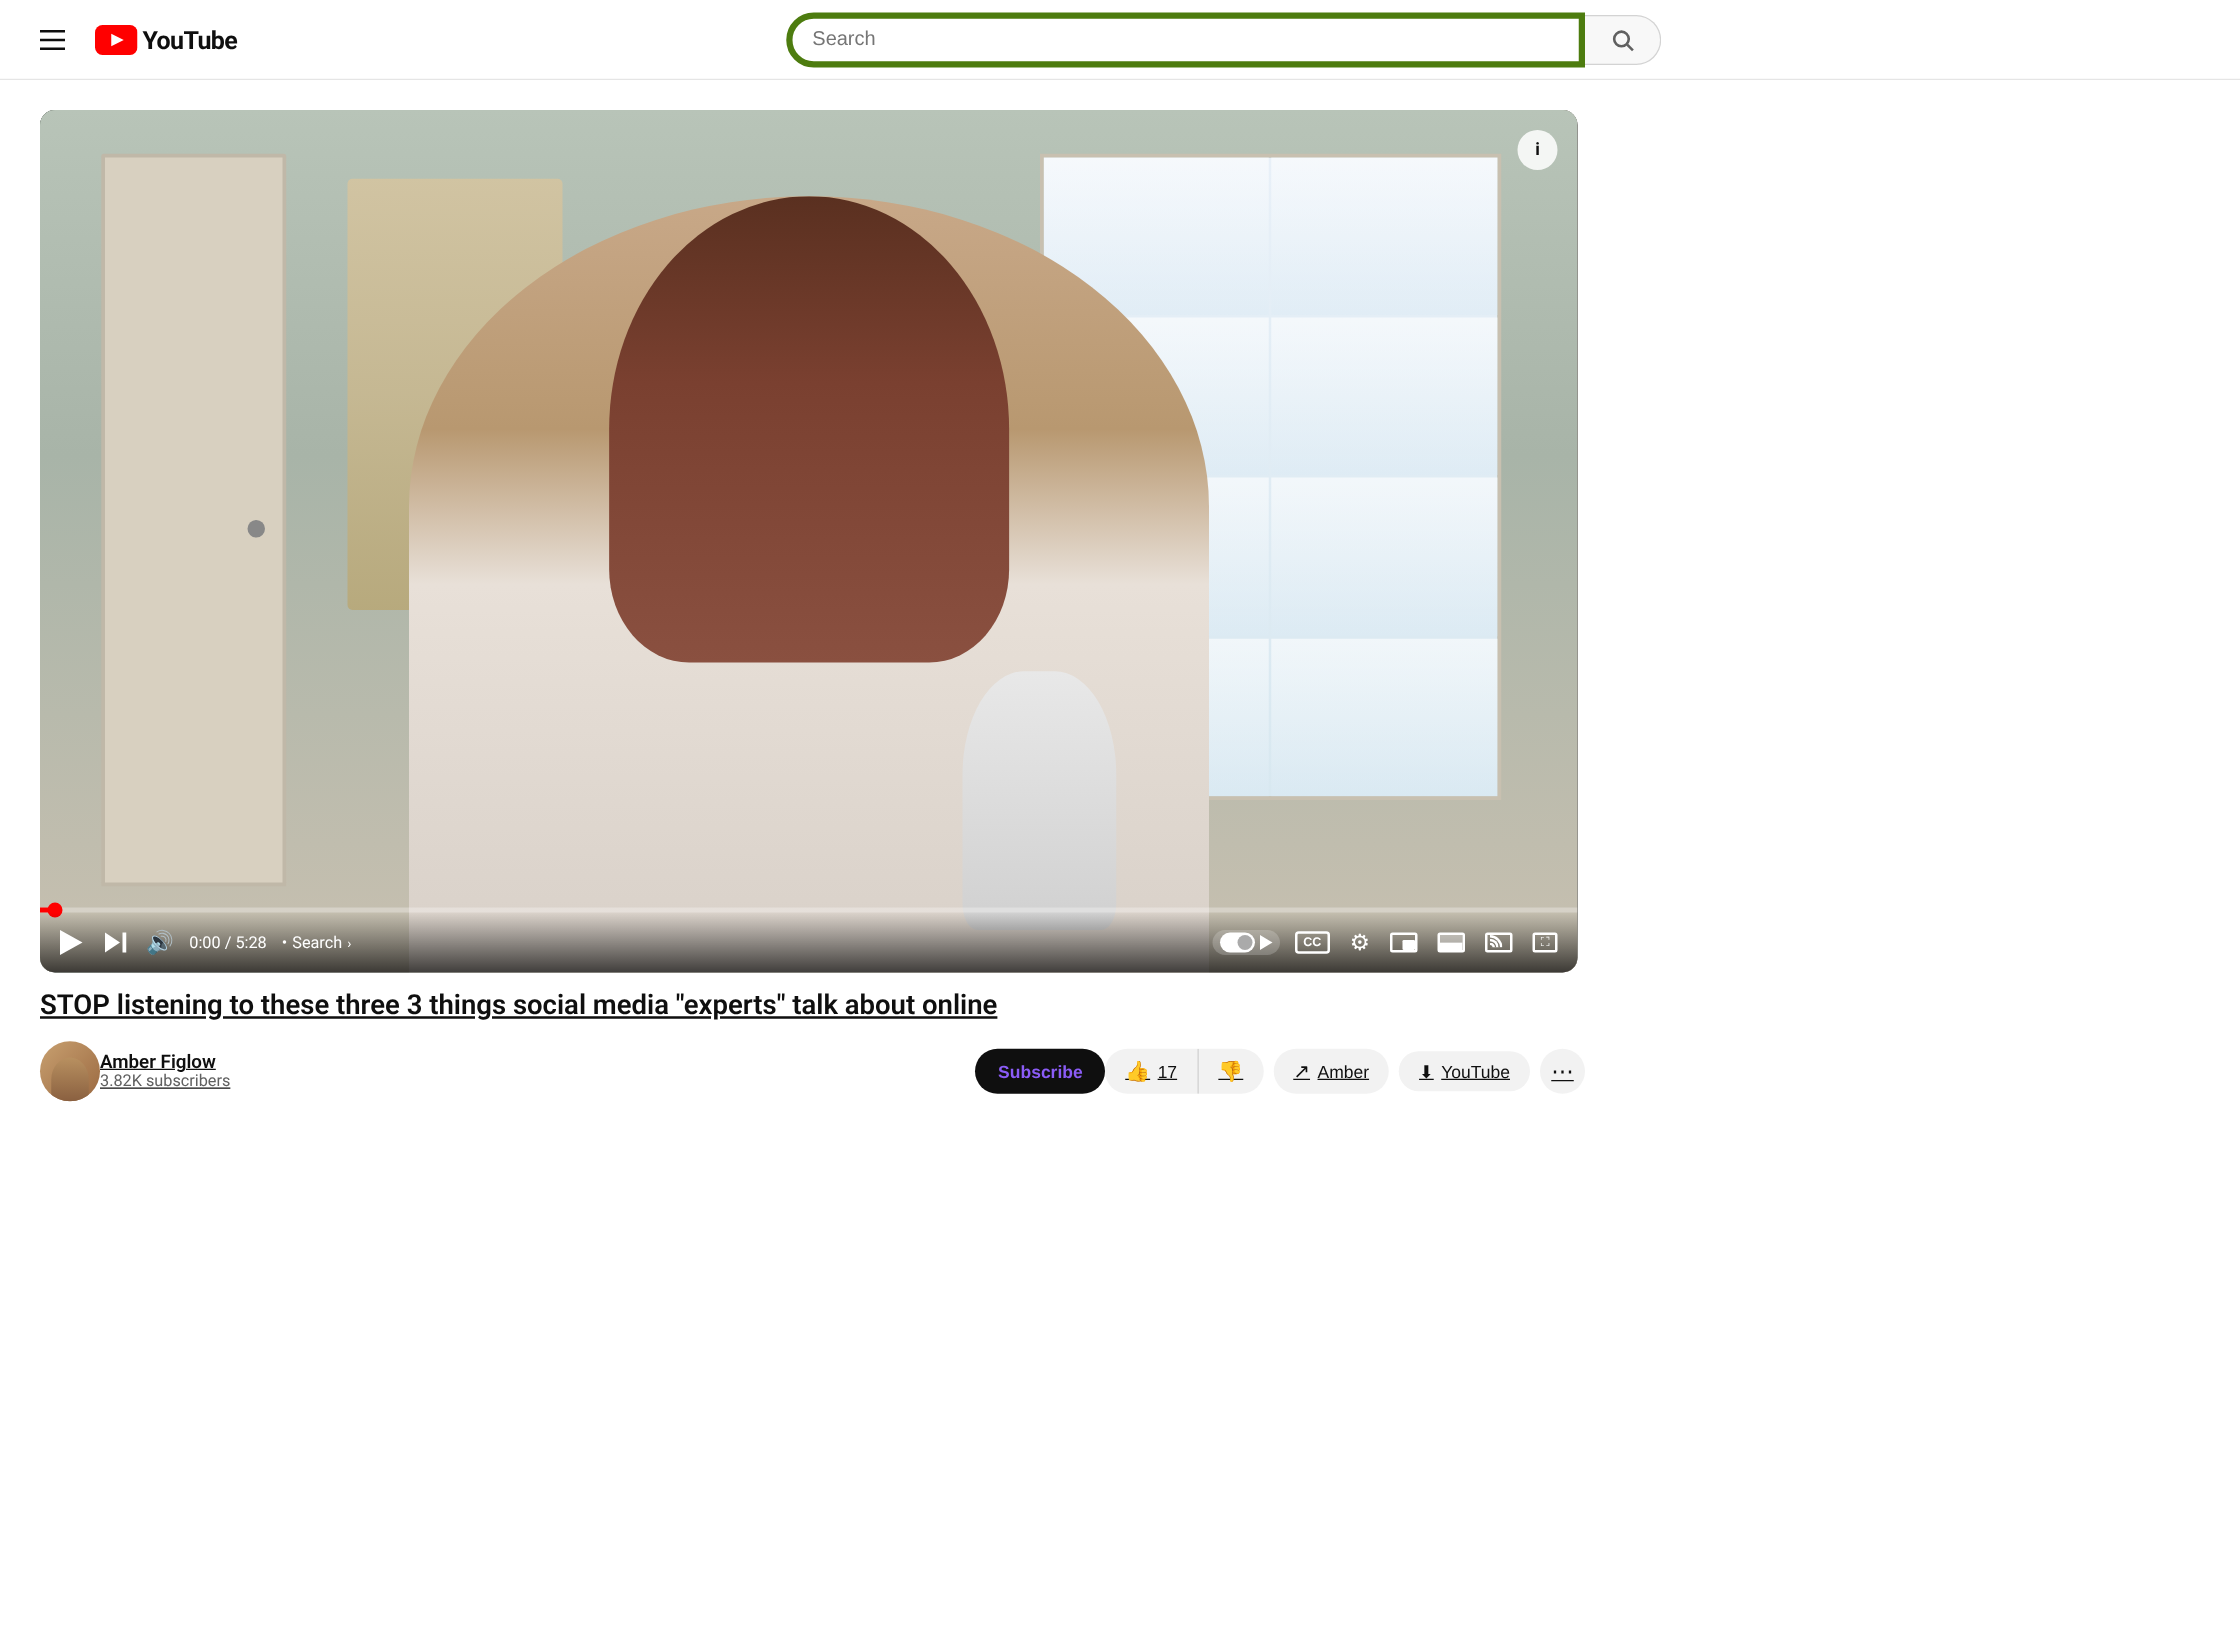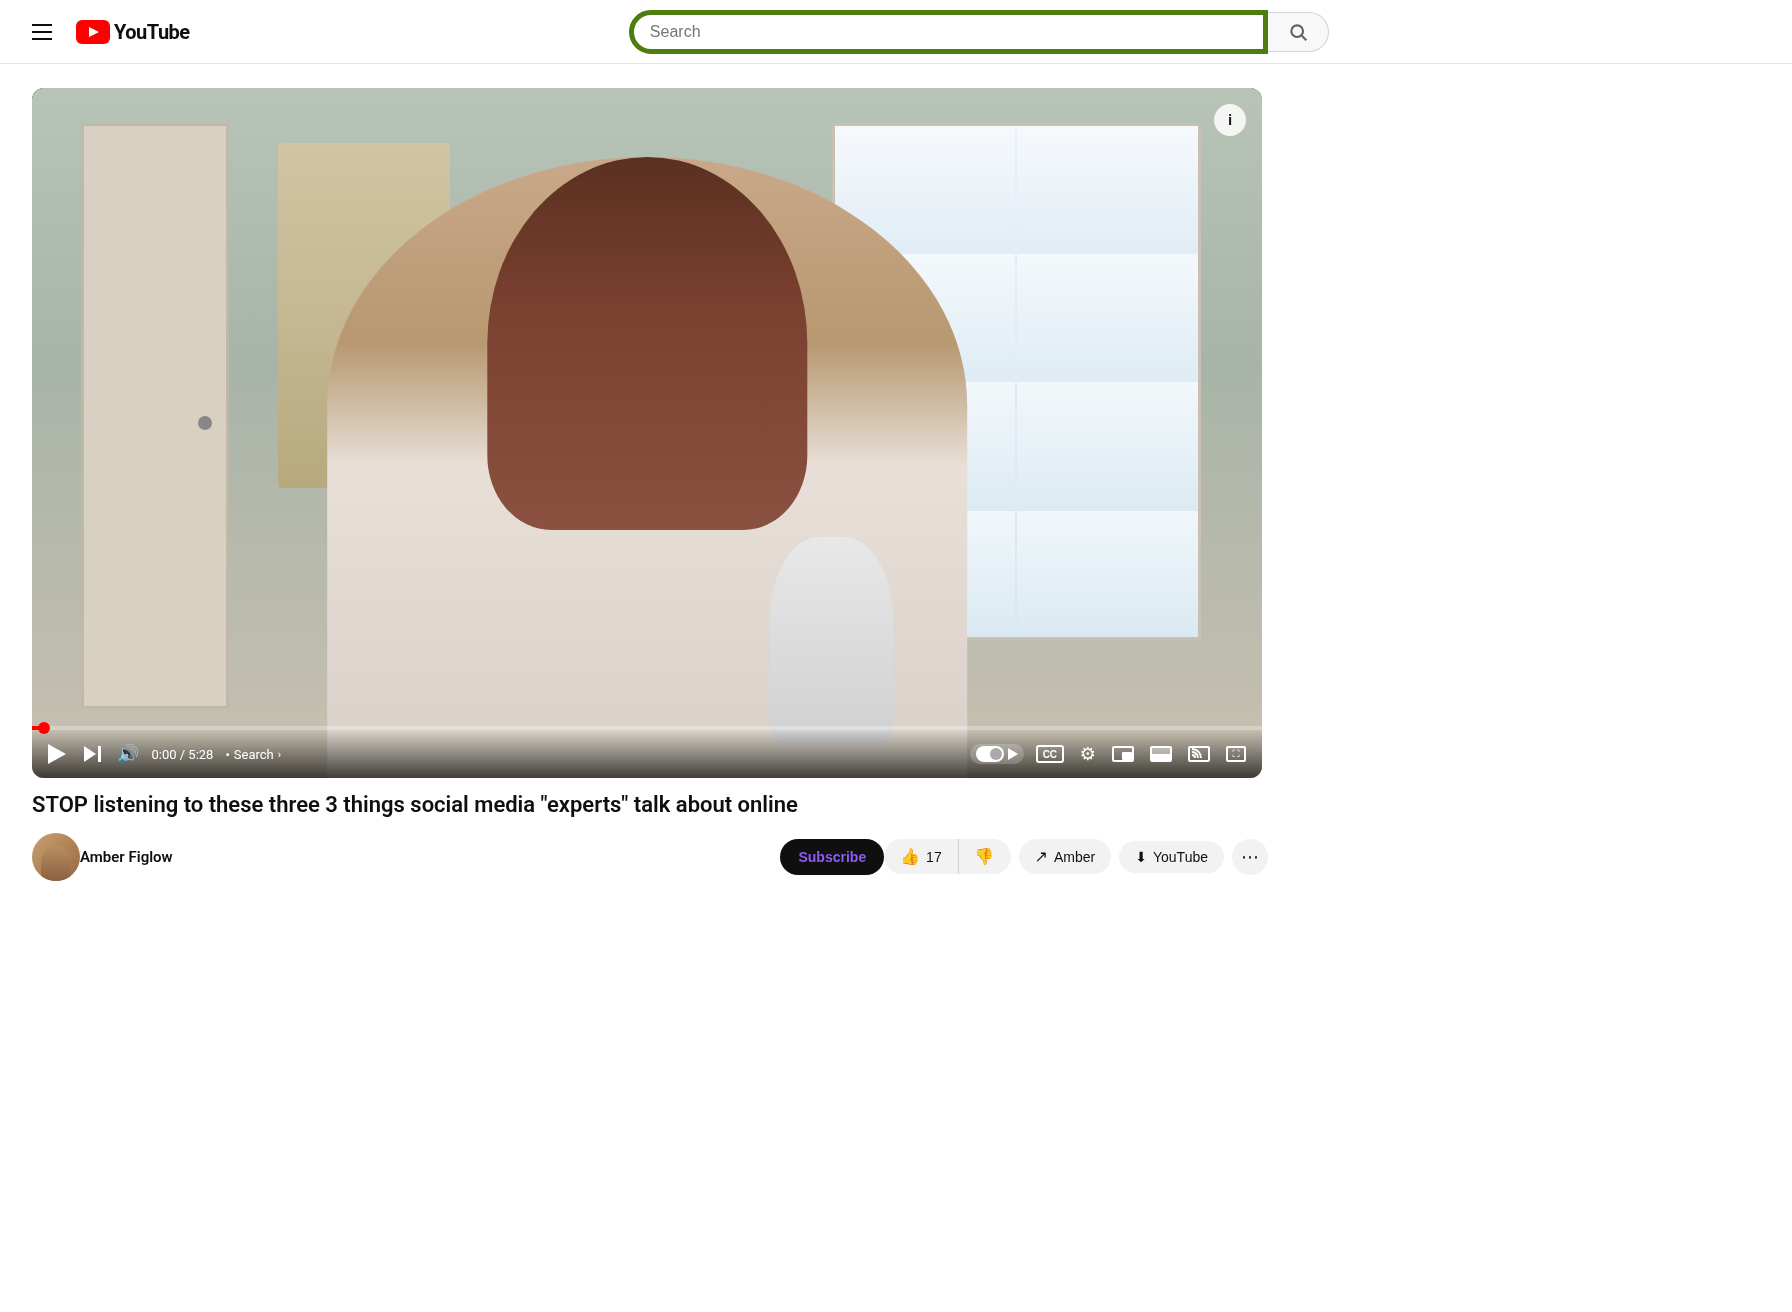--- a/index.html
+++ b/index.html
@@ -378,20 +378,21 @@
       height: 0;
       border-style: solid;
       border-width: 6px 0 6px 10px;
       border-color: transparent transparent transparent #fff;
     }
 
     
     .video-info {
       margin-top: 12px;
       padding-bottom: 24px;
+      text-decoration: underline;
     }
     .video-title {
       font-size: 22px;
       font-weight: 600;
       line-height: 1.4;
       color: #0f0f0f;
       margin-bottom: 12px;
     }
     .channel-row {
       display: flex;
@@ -740,20 +741,21 @@
     <h1 class="video-title">STOP listening to these three 3 things social media "experts" talk about online</h1>
 
     <div class="channel-row">
 
       <div class="channel-avatar">
         <div class="avatar-silhouette"></div>
       </div>
 
       <div class="channel-info">
         <div class="channel-name">Amber Figlow</div>
+        <div class="subscriber-count">3.82K subscribers</div>
       </div>
 
       <button class="subscribe-btn">Subscribe</button>
 
       <div class="action-buttons">
 
         <div class="like-dislike-group">
           <button class="like-btn">
             <span class="icon-thumb-up"></span>
             <span>17</span>

